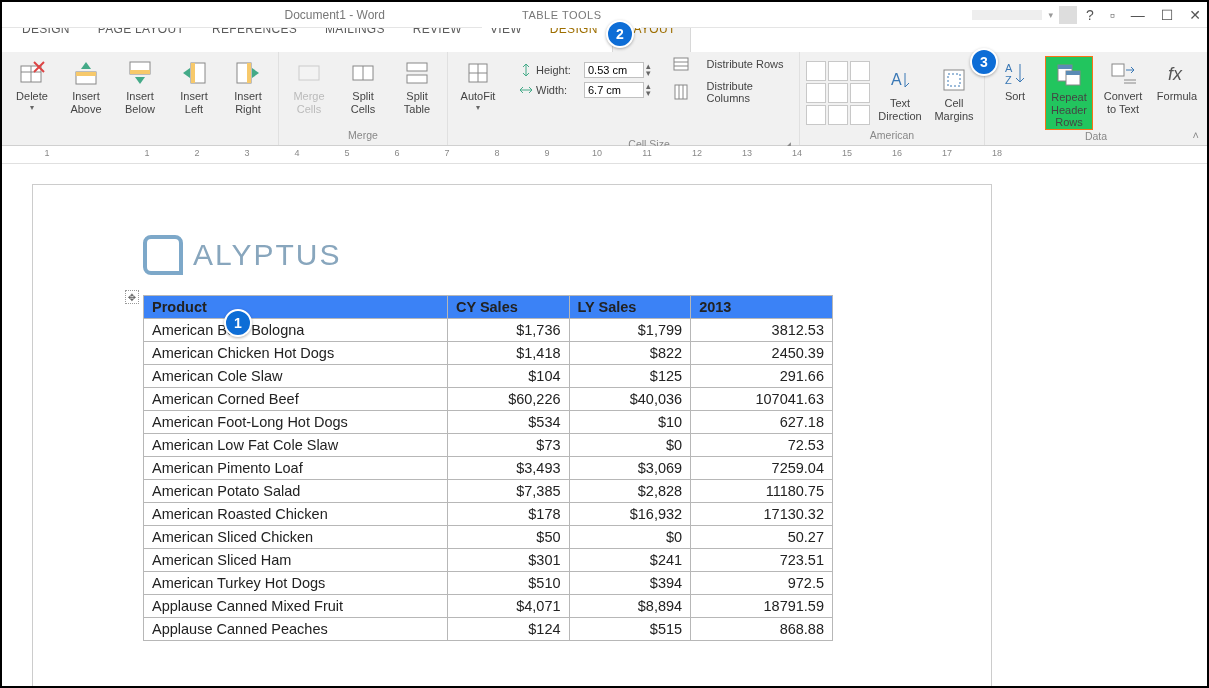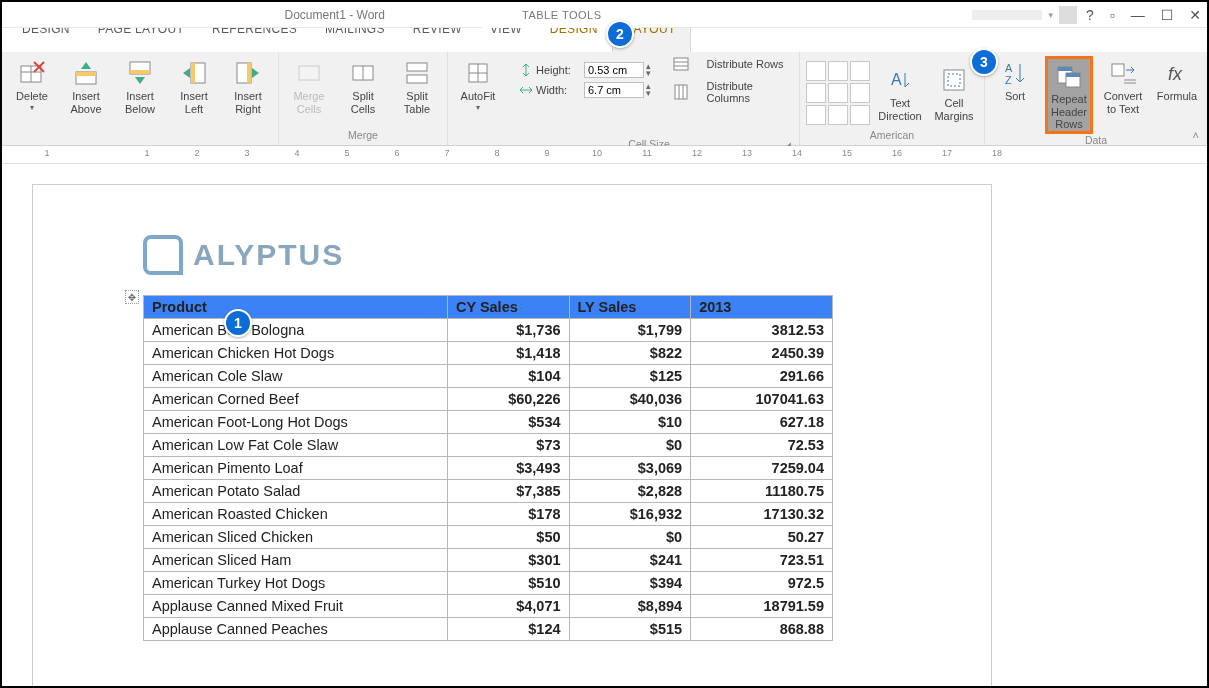--- a/index.html
+++ b/index.html
@@ -23,21 +23,21 @@
 
 
 .ribbon { height: 94px; background: #f1f1f1; border-bottom: 1px solid #d0d0d0; display: flex; position: relative; }
 .group { border-right: 1px solid #e0e0e0; display: flex; flex-direction: column; justify-content: space-between; padding: 4px 6px 2px; }
 .group-label { font-size: 10.5px; color: #888; text-align: center; padding-bottom: 2px; }
 .group-body { display: flex; align-items: flex-start; gap: 6px; flex: 1; }
 .btn-large { display: flex; flex-direction: column; align-items: center; width: 48px; padding-top: 2px; cursor: pointer; }
 .btn-large .ico { width: 30px; height: 30px; display: flex; align-items: center; justify-content: center; }
 .btn-large .lbl { font-size: 11px; color: #444; text-align: center; line-height: 1.15; margin-top: 2px; }
 .btn-large.disabled .lbl { color: #bbb; }
-.btn-large.highlighted { background: #a3a3a3; border: 3px solid #f97316; }
+.btn-large.highlighted { background: #22c55e; border: 1px solid #f97316; }
 .dialog-launcher { font-size: 9px; color: #888; float: right; margin-right: 2px; }
 .group-label-row { display: flex; justify-content: space-between; align-items: center; margin-top: 34px; }
 
 
 .cellsize-body { display: flex; flex-direction: column; gap: 4px; padding: 2px 4px; }
 .cs-row { display: flex; align-items: center; gap: 2px; }
 .cs-row .ico-sm { width: 16px; height: 16px; }
 .cs-row .lbl-sm { font-size: 11px; color: #444; width: 46px; }
 .cs-row input { width: 60px; font-size: 11px; border: 1px solid #c0c0c0; padding: 1px 3px; background: #fff; }
 .dist-col { display: flex; flex-direction: column; gap: 8px; margin-left: 12px; }
@@ -51,27 +51,27 @@
 .ruler { height: 18px; background: #fff; border-bottom: 1px solid #e0e0e0; position: relative; font-size: 9px; color: #888; overflow: hidden; }
 .ruler .marks { position: absolute; left: 20px; top: 2px; display: flex; }
 .ruler .num { width: 50px; text-align: center; }
 
 
 .doc-area { position: absolute; top: 162px; left: 0; right: 0; bottom: 0; background: #fff; overflow: auto; }
 .page { width: 960px; min-height: 900px; background: #fff; margin: 20px auto 0 30px; border: 1px solid #ccc; box-shadow: 0 0 0 0; padding: 50px 90px 30px 110px; position: relative; }
 .logo { display: flex; align-items: center; gap: 10px; margin-bottom: 20px; }
 .logo-mark { width: 40px; height: 40px; border: 4px solid #7da8c9; border-radius: 8px; position: relative; }
 .logo-mark::after { content: ""; position: absolute; right: -4px; bottom: -4px; width: 12px; height: 12px; border-right: 4px solid #7da8c9; border-bottom: 4px solid #7da8c9; background: #fff; }
-.logo-text { font-size: 30px; font-weight: 700; color: #88a6bd; letter-spacing: 2px; }
+.logo-text { font-size: 30px; font-weight: 400; color: #88a6bd; letter-spacing: 2px; }
 
 .table-anchor { position: absolute; left: 92px; top: 105px; width: 14px; height: 14px; border: 1px dotted #999; display: flex; align-items: center; justify-content: center; font-size: 10px; color: #666; cursor: move; }
 
 table.data { border-collapse: collapse; width: 690px; font-size: 14.5px; }
 table.data td, table.data th { border: 1px solid #b7b7b7; padding: 3px 8px; text-align: left; font-weight: normal; color: #222; }
-table.data td.num { text-align: right; font-weight: bold; }
+table.data td.num { text-align: right; }
 table.data th { background: #3b82f6; font-weight: bold; }
 
 
 .badge { position: absolute; width: 28px; height: 28px; border-radius: 50%; background: #0d6dd6; border: 2px solid #fff; box-shadow: 0 1px 3px rgba(0,0,0,0.3); color: #fff; font-size: 14px; font-weight: 600; display: flex; align-items: center; justify-content: center; z-index: 50; }
 
 
 svg { display: block; }
 </style>
 </head>
 <body>

